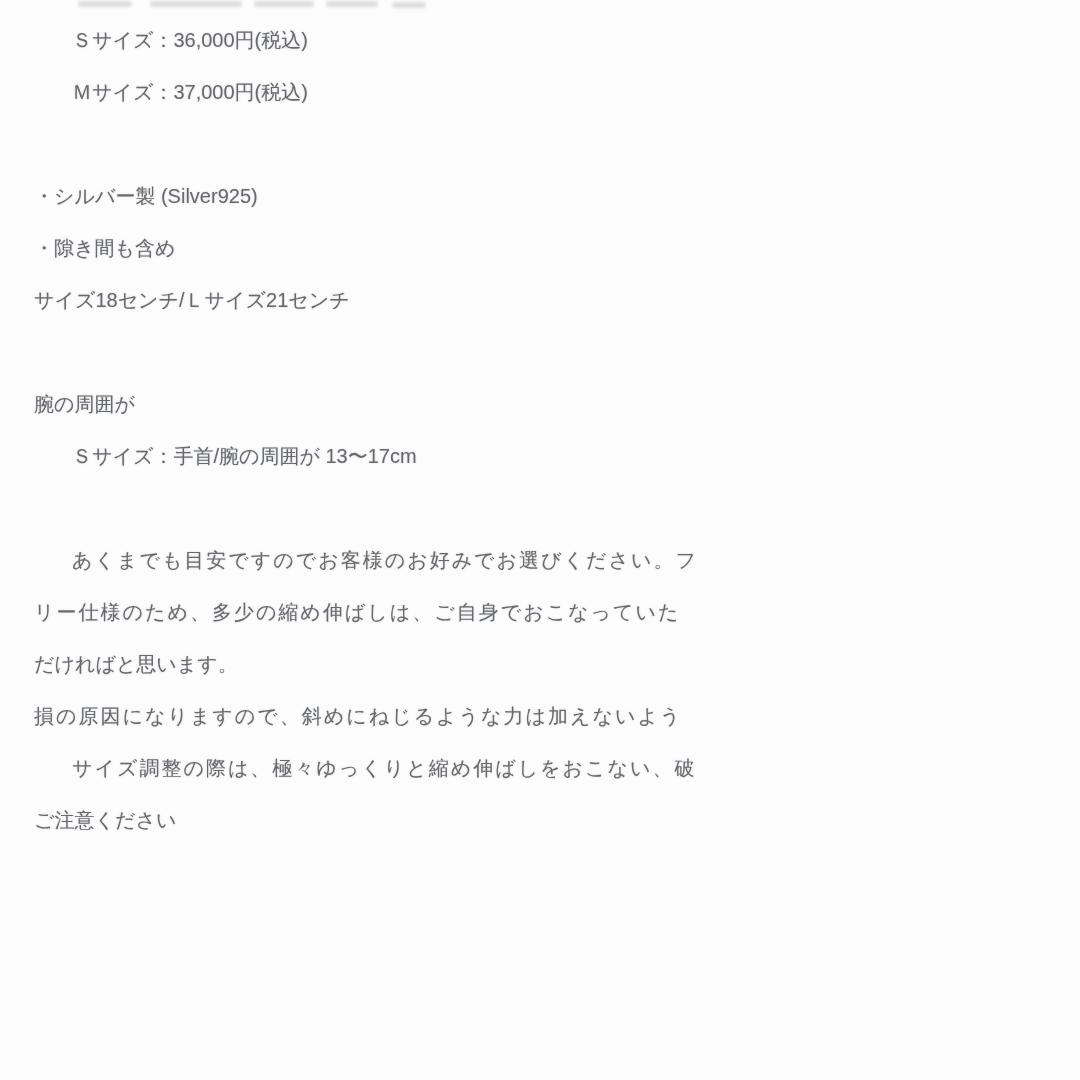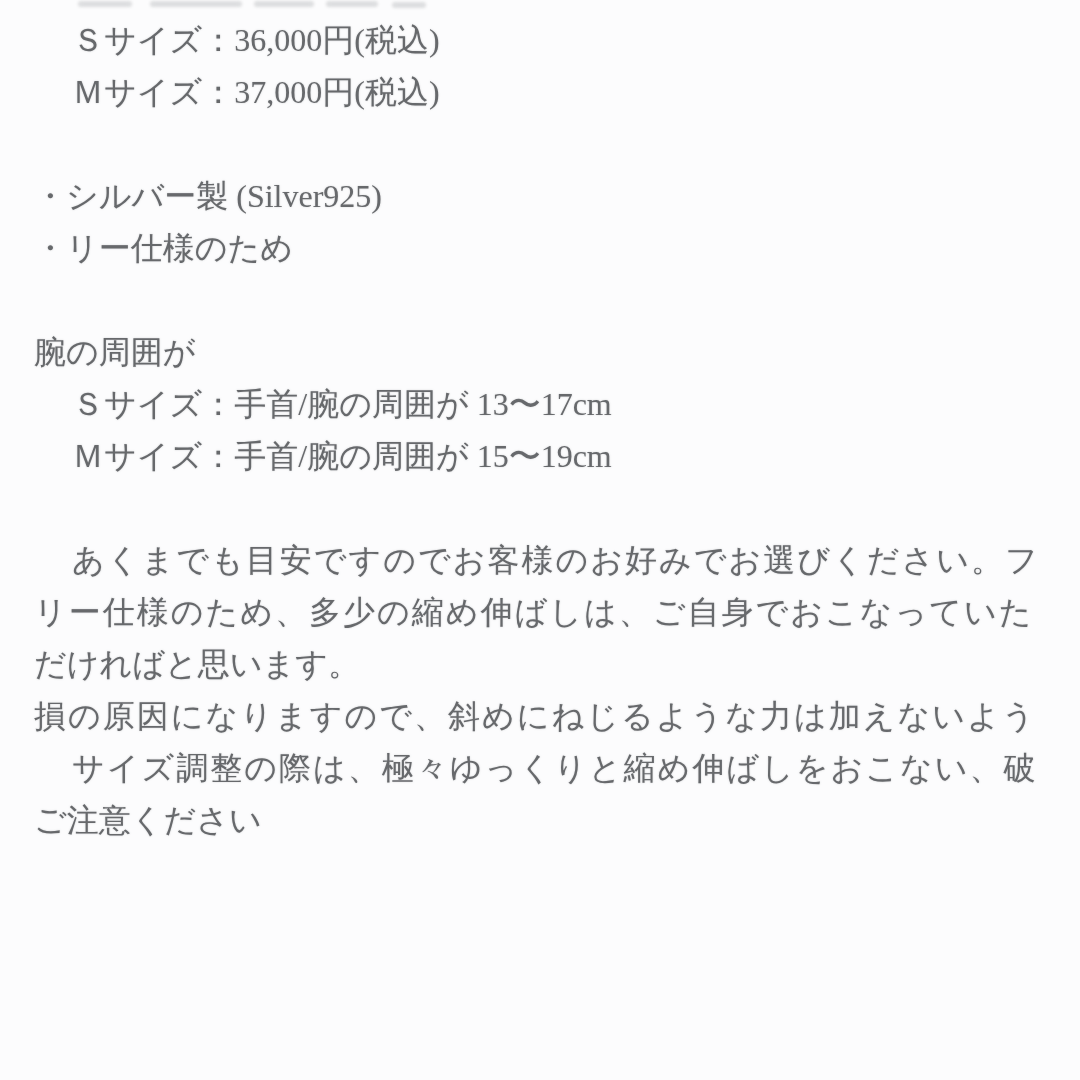--- a/index.html
+++ b/index.html
@@ -4,23 +4,22 @@
 <style>
   html,body{margin:0;padding:0;}
   body{
     width:1080px;height:1080px;overflow:hidden;
     background:#fcfcfd;
     font-family:"Liberation Sans","DejaVu Sans",sans-serif;
   }
   .page{
     position:relative;width:1080px;height:1080px;overflow:hidden;
     color:#67696c;
-    font-size:32px;line-height:52px;
+    font-size:20px;line-height:52px;
     text-shadow:0 0 2px rgba(120,122,125,.35);
-    font-family:Liberation Serif, serif;
   }
   .content{
     position:absolute;left:34px;top:14px;right:30px;
   }
   .line{white-space:nowrap;height:52px;}
   .blank{height:52px;}
   .indent{padding-left:38px;}
   
   .j{letter-spacing:2px;}
   
@@ -49,28 +48,28 @@
   </div>
 
   <div class="content">
 
     <div class="line indent"><span>Ｓサイズ</span><span>：</span><span>36,000円(税込)</span></div>
     <div class="line indent"><span>Ｍサイズ</span><span>：</span><span>37,000円(税込)</span></div>
 
     <div class="line blank"></div>
 
     <div class="line"><span>・</span><span>シルバー製 (Silver925)</span></div>
-    <div class="line"><span>・</span><span>リー仕様のため</span></div>
+    <div class="line"><span>・</span><span>隙き間も含め</span></div>
 
+    <div class="line">サイズ18センチ/Ｌサイズ21センチ</div>
 
     <div class="line blank"></div>
 
     <div class="line">腕の周囲が</div>
     <div class="line indent"><span>Ｓサイズ</span><span>：</span><span>手首/腕の周囲が 13〜17cm</span></div>
-    <div class="line indent"><span>Ｍサイズ</span><span>：</span><span>手首/腕の周囲が 15〜19cm</span></div>
 
     <div class="line blank"></div>
 
     <div class="line indent j">あくまでも目安ですのでお客様のお好みでお選びください。フ</div>
     <div class="line j">リー仕様のため、多少の縮め伸ばしは、ご自身でおこなっていた</div>
     <div class="line">だければと思います。</div>
 
     <div class="line j">損の原因になりますので、斜めにねじるような力は加えないよう</div>
     <div class="line indent j">サイズ調整の際は、極々ゆっくりと縮め伸ばしをおこない、破</div>
     <div class="line">ご注意ください</div>

